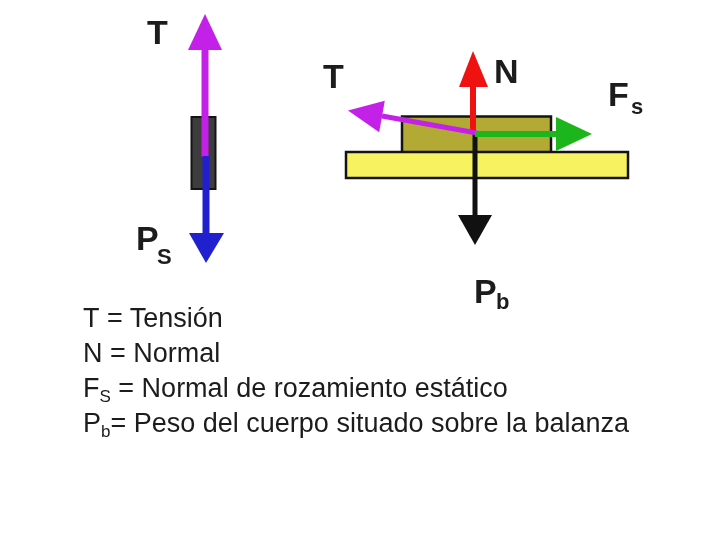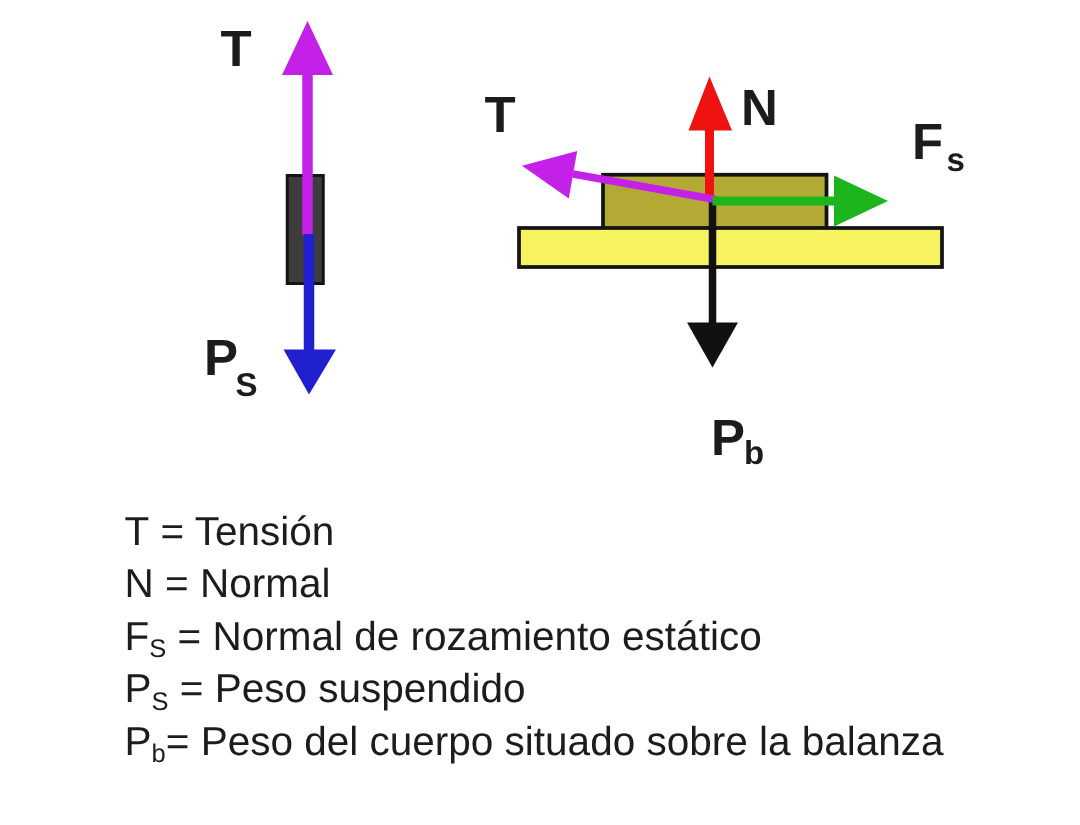--- a/index.html
+++ b/index.html
@@ -39,21 +39,20 @@
   .head-black   { fill: var(--arrow_black, #111111); }
 
   .legend {
     position: absolute;
     left: 83px;
     top: 301px;
     width: 552px;
     font-size: 27px;
     line-height: 35px;
     color: var(--label_black, #1c1c1c);
-    margin-top: 36px;
   }
   .legend-row { white-space: normal; }
   .legend sub {
     font-size: 17px;
     line-height: 0;
     vertical-align: -5px;
   }
 </style>
 </head>
 <body>
@@ -114,18 +113,17 @@
   </svg>
 
   
   <div class="legend">
     <div class="legend-row"><span>T</span><sub></sub><span> = Tensión</span></div>
 
     <div class="legend-row"><span>N</span><sub></sub><span> = Normal</span></div>
 
     <div class="legend-row"><span>F</span><sub>S</sub><span> = Normal de rozamiento estático</span></div>
 
-    <div class="legend-row"><span>P</span><sub>S</sub><span> = Peso suspendido</span></div>
 
     <div class="legend-row"><span>P</span><sub>b</sub><span>= Peso del cuerpo situado sobre la balanza</span></div>
   </div>
 
 </div>
 
 </body></html>

